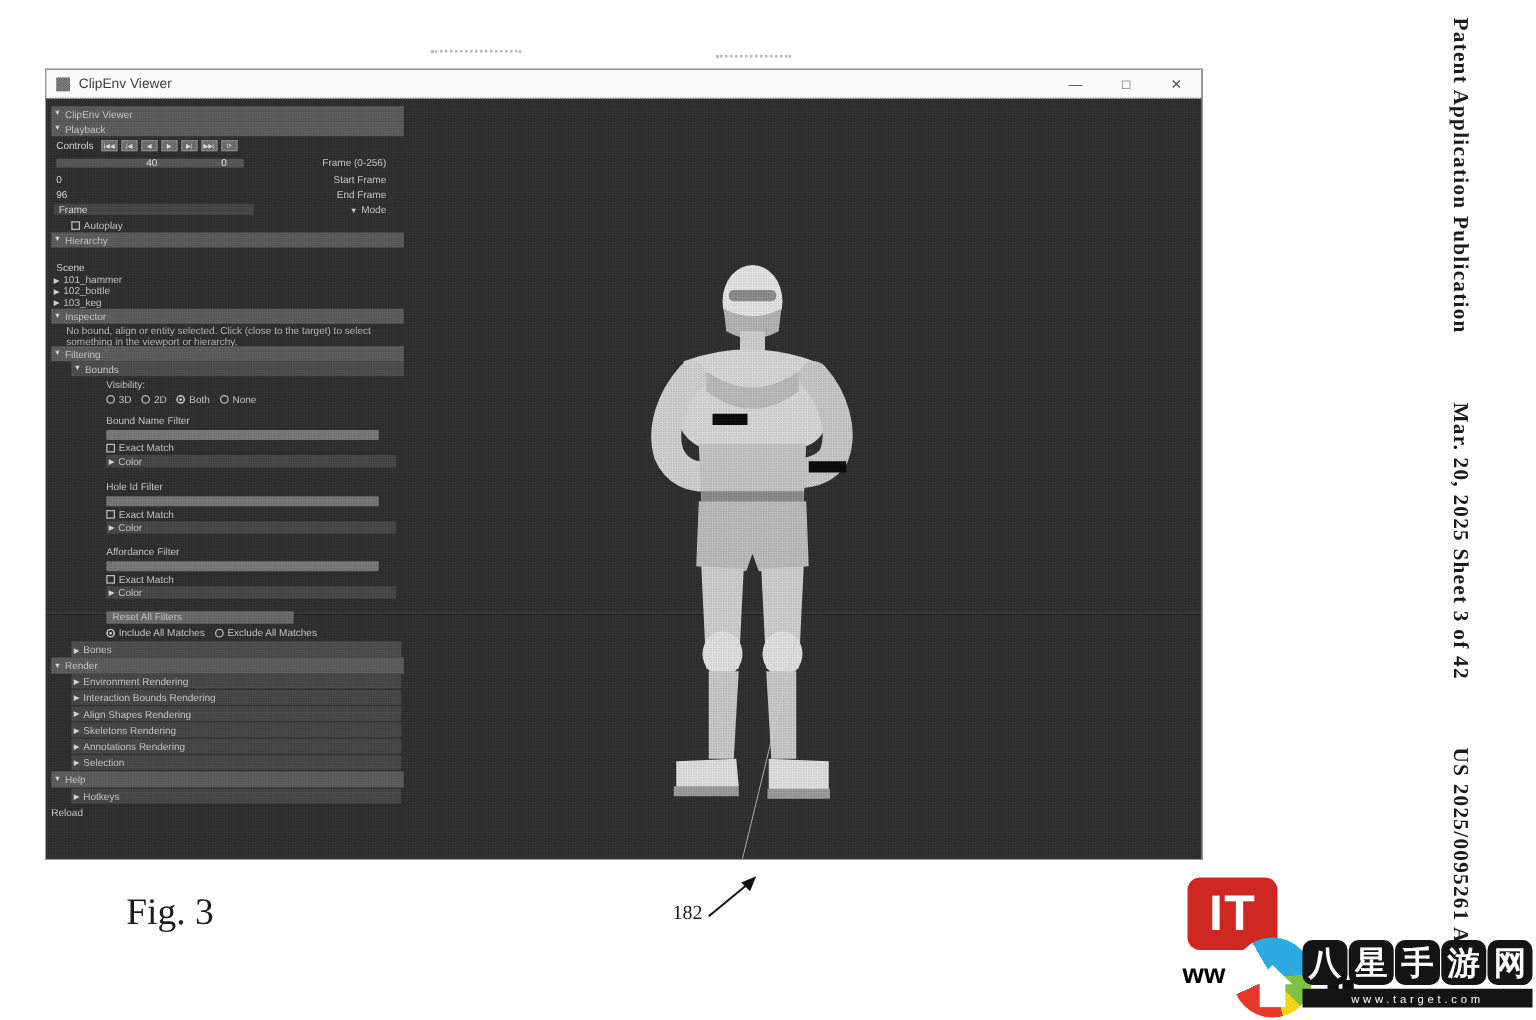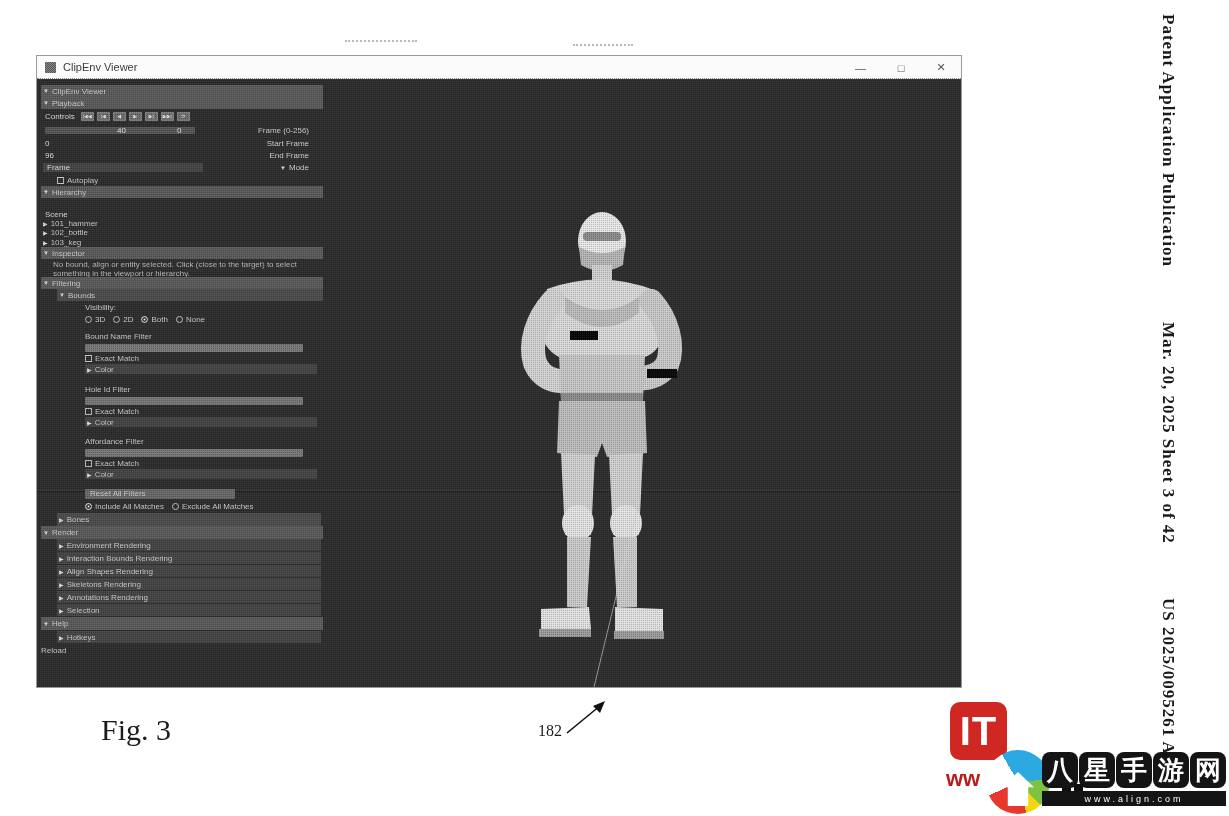--- a/index.html
+++ b/index.html
@@ -87,25 +87,25 @@
 
   
   .fig-label { position:absolute; left:101px; top:713px; font-family:"Liberation Serif", serif;
                font-size:30px; color:#1c1c1c; }
   .ref-num { position:absolute; left:538px; top:722px; font-family:"Liberation Serif", serif;
              font-size:16px; color:#1c1c1c; }
   .ref-arrow { position:absolute; left:555px; top:695px; }
 
   
   .wm { position:absolute; z-index:60; }
-  .it-tile { left:950px; top:702px; width:57px; height:58px; background:#cf2721; border-radius:10px;
+  .it-tile { left:950px; top:702px; width:72px; height:58px; background:#cf2721; border-radius:10px;
              display:flex; align-items:center; justify-content:center; }
   .it-tile span { color:#fff; font-weight:bold; font-size:40px; letter-spacing:1px; }
   .it-suffix { left:1026px; top:698px; font-size:56px; font-weight:bold; color:#0d0d0d; line-height:62px; }
-  .partial-www { left:946px; top:766px; font-size:22px; font-weight:bold; color:#b91c1c; }
+  .partial-www { left:946px; top:766px; font-size:22px; font-weight:bold; color:#000000; }
   .circle-logo { left:986px; top:750px; width:64px; height:64px; border-radius:50%;
     background:conic-gradient(from 330deg, #2ba9e0 0 115deg, #7dc242 115deg 165deg,
                #f5d60e 165deg 195deg, #e8372c 195deg 275deg, #ffffff 275deg 360deg); }
   .circle-logo::after { content:""; position:absolute; left:16px; top:22px; width:32px; height:34px;
     background:#fff; clip-path:polygon(50% 0, 100% 45%, 82% 45%, 82% 100%, 18% 100%, 18% 45%, 0 45%); }
   .pix-grid { left:1062px; top:784px; width:22px; height:22px; display:grid;
               grid-template-columns:9px 9px; grid-template-rows:9px 9px; gap:3px; }
   .pix-grid div { background:#0e0e0e; }
   .seal-row { left:1042px; top:752px; display:flex; gap:1px; }
   .seal { width:36px; height:36px; background:#141414; border-radius:8px; display:flex;
@@ -441,15 +441,15 @@
       <div></div>
       <div></div>
     </div>
   <div class="wm seal-row">
     <span class="seal">八</span>
     <span class="seal">星</span>
     <span class="seal">手</span>
     <span class="seal">游</span>
     <span class="seal">网</span>
   </div>
-  <div class="wm seal-url">www.align.com</div>
+  <div class="wm seal-url">www.target.com</div>
 
 </div>
 
 </body></html>

